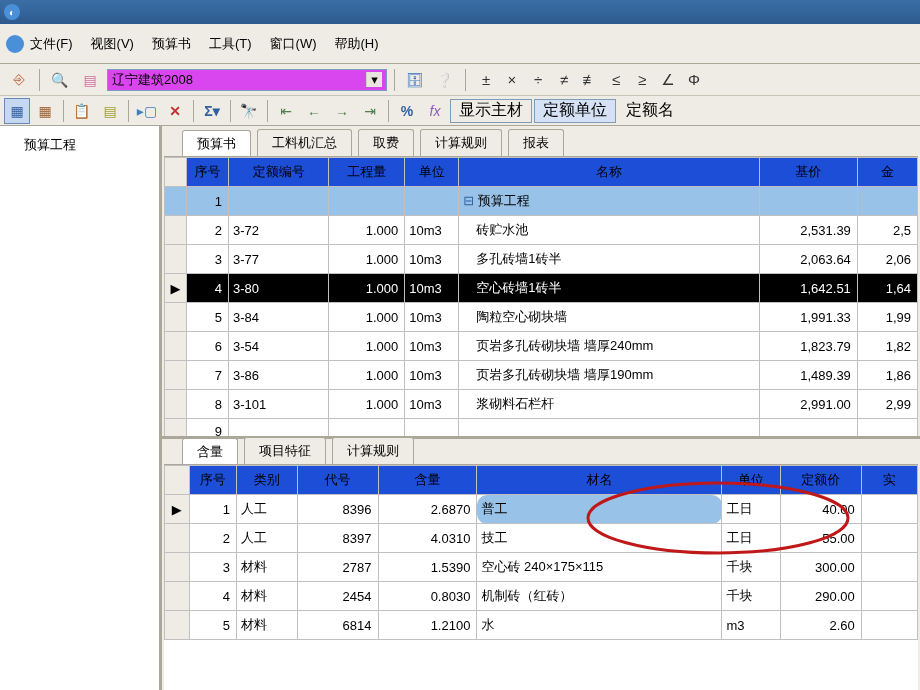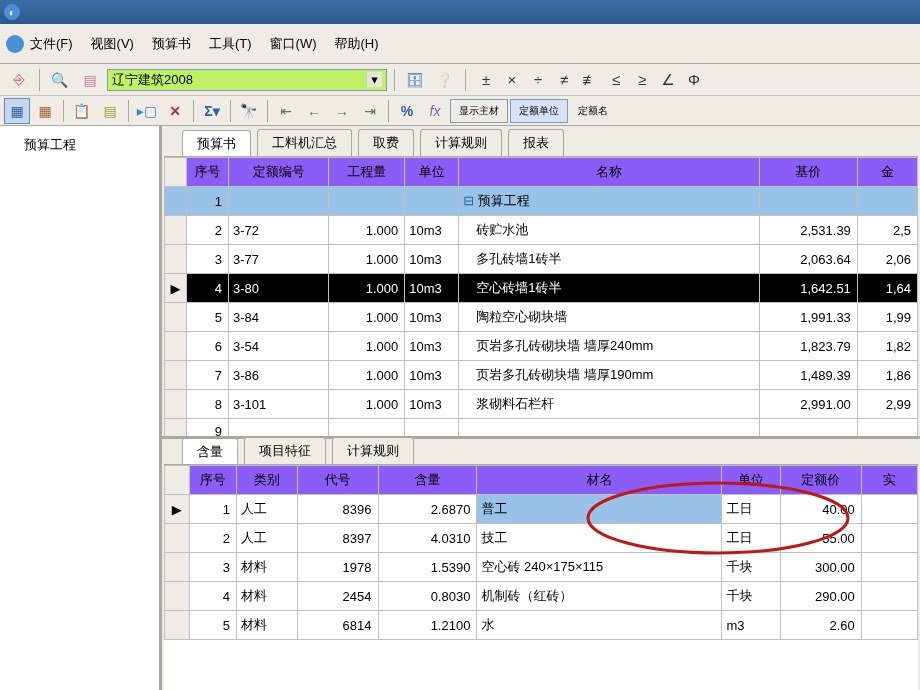--- a/index.html
+++ b/index.html
@@ -45,21 +45,21 @@
   .tbtn {
     width: 26px; height: 26px;
     display:flex; align-items:center; justify-content:center;
     border: 1px solid transparent;
     font-size: 14px;
   }
   .sep { width:1px; height:22px; background:#aca899; margin:0 3px;}
   .combo {
     height: 22px; width: 280px;
     border: 1px solid #7f9db9;
-    background:#bef264;
+    background:#d946ef;
     display:flex; align-items:center;
     padding: 0 4px;
   }
   .combo .val { flex:1; }
   .combo .dd { width:16px; text-align:center; color:#000; border-left:1px solid #d4d0c8; background:#e8e6dc;}
   .mathrow { display:flex; gap:0; }
   .mathbtn { width:26px; height:26px; display:flex; align-items:center; justify-content:center; font-size:15px; color:#333;}
   .toolbar2 {
     height: 30px;
     background: #eeece4;
@@ -67,21 +67,21 @@
     border-bottom: 1px solid #aca899;
     gap:2px;
   }
   .toolbar2 .tbtn.active { border:1px solid #6b88bb; background:#c6d8f0; }
   .txtbtn {
     height: 24px;
     padding: 0 8px;
     border:1px solid #7f9db9;
     background:#eeece4;
     display:flex; align-items:center;
-    font-size:10px;
+    font-size:16px;
   }
   .txtbtn.sel { background:#d5e2f5; }
   .body {
     display:flex;
     height: calc(690px - 24px - 28px - 32px - 30px);
   }
   .sidebar {
     width: 162px;
     border-right: 3px solid #aca899;
     background:#fff;
@@ -128,21 +128,21 @@
   .grid th, .grid td {
     border: 1px solid #c0c0c0;
     padding: 5px 4px;
     font-size: 13px;
     height: 20px;
     text-align: left;
     white-space: nowrap;
     overflow:hidden;
   }
   .grid th {
-    background:#8b5cf6;
+    background:#1d4ed8;
     font-weight: normal;
     text-align:center;
     position:sticky;
     top:0;
   }
   .grid .rowhdr { background:#eeece4; width:22px; text-align:center; }
   .grid td.num { text-align:right; padding-right:6px; }
   .grid tr.selrow td { background:#99c2e8; }
   .grid tr.cursor td { background:#000; color:#fff; }
   .grid tr.cursor td.rowhdr { background:#eeece4; color:#000; }
@@ -154,21 +154,21 @@
   .grid-wrap2 {
     flex:1;
     border-top:1px solid #aca899;
     background:#fff;
     margin: 0 2px;
     overflow:hidden;
     position:relative;
     min-height:0;
   }
   svg.annot { position:absolute; pointer-events:none; }
-  .highlight { background:#99c2e8; }
+  .highlight { background:#99c2e8;border-radius:10px; }
 </style>
 </head>
 <body>
 
 <div class="titlebar">
   <span class="ticon">◐</span>
 </div>
 
 <div class="menubar">
   <span class="micon"></span>
@@ -420,21 +420,21 @@
               <td class="num">4.0310</td>
               <td>技工</td>
               <td>工日</td>
               <td class="num">55.00</td>
               <td></td>
             </tr>
             <tr>
               <td class="rowhdr"></td>
               <td class="num">3</td>
               <td>材料</td>
-              <td class="num">1978</td>
+              <td class="num">2787</td>
               <td class="num">1.5390</td>
               <td>空心砖 240×175×115</td>
               <td>千块</td>
               <td class="num">300.00</td>
               <td></td>
             </tr>
             <tr>
               <td class="rowhdr"></td>
               <td class="num">4</td>
               <td>材料</td>

